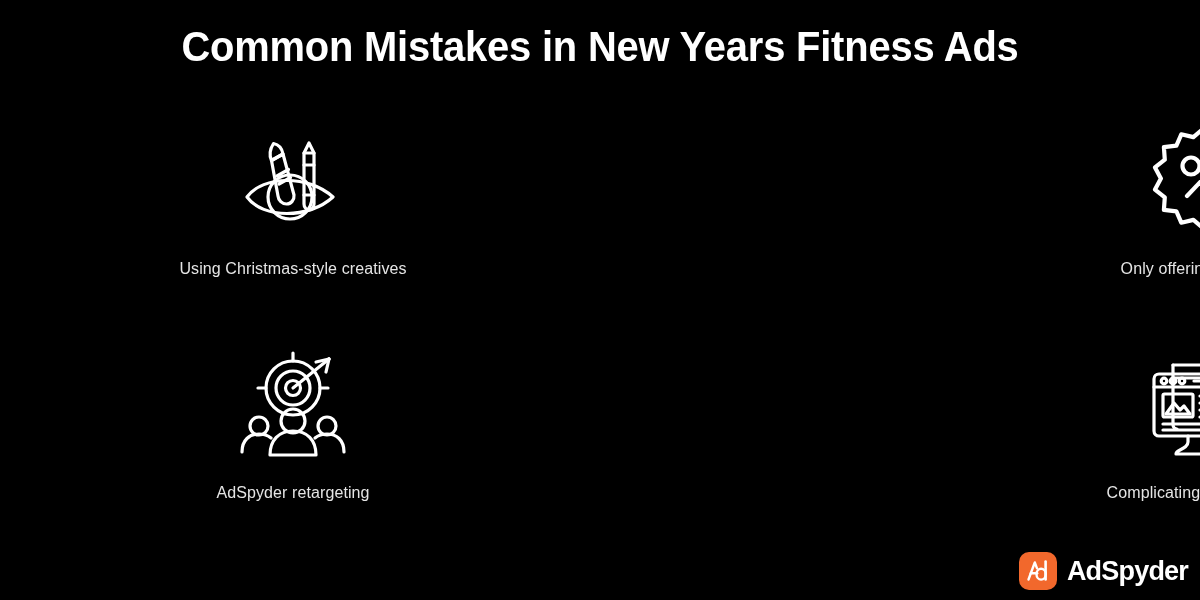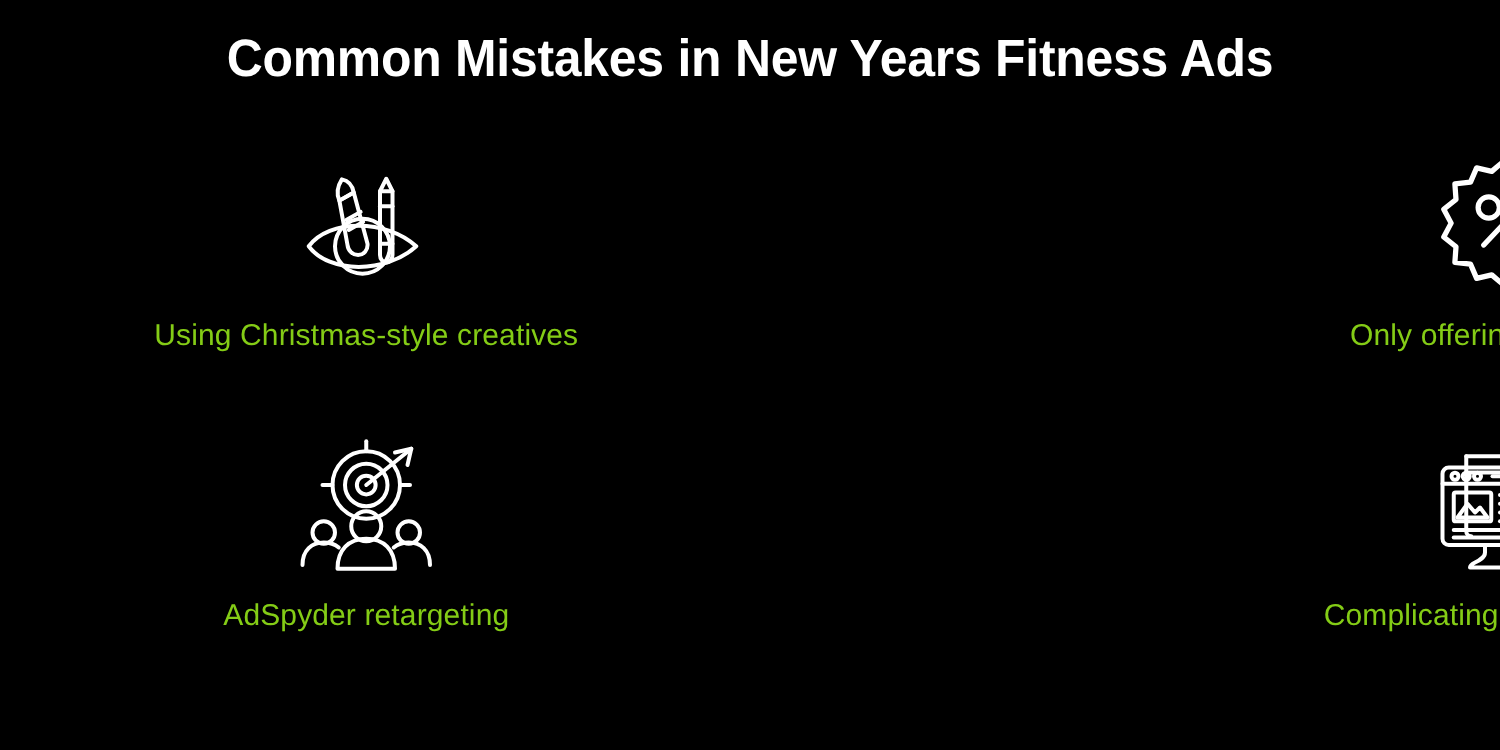--- a/index.html
+++ b/index.html
@@ -64,24 +64,24 @@
     align-items: center;
     justify-content: center;
   }
   .card-icon svg {
     display: block;
     width: 112px;
     height: 112px;
   }
   .card-label {
     margin-top: 18px;
-    color: #84cc16;
+    color: #e5e5e5;
     font-family: "Liberation Sans", sans-serif;
     font-weight: 400;
-    font-size: 24px;
+    font-size: 16px;
     line-height: 30px;
     letter-spacing: 0.1px;
     text-align: center;
     white-space: nowrap;
   }
 
   
   .cell-1 { transform: translate(-7px, 0px); }
   .cell-2 { transform: translate(303px, 0px); }
   .cell-3 { transform: translate(-7px, 14px); }
@@ -227,14 +227,26 @@
 
           <path d="M41 91 L41 97 C41 101, 37 103, 33 105 C30 106.5, 29 107.5, 29 109 L69 109
                    C69 107.5, 68 106.5, 65 105 C61 103, 57 101, 57 97 L57 91"></path>
         </svg>
       </div>
       <div class="card-label">Complicating sign-up flows</div>
     </div>
 
   </div>
 
+  <div class="brand">
+    <div class="brand-mark">
+      <svg viewBox="0 0 38 38" fill="none">
+
+        <path d="M9.5 27.5 L15.8 10.5 L17.9 16.2" stroke="#ffffff" stroke-width="2.4" stroke-linecap="round" stroke-linejoin="round"></path>
+        <path d="M11.8 21.2 L18.2 21.2" stroke="#ffffff" stroke-width="2.4" stroke-linecap="round"></path>
+        <path d="M26.6 9.5 L26.6 27.5" stroke="#ffffff" stroke-width="2.6" stroke-linecap="round"></path>
+        <ellipse cx="22.1" cy="22.2" rx="4.6" ry="5.4" stroke="#ffffff" stroke-width="2.4"></ellipse>
+      </svg>
+    </div>
+    <div class="brand-name">AdSpyder</div>
+  </div>
 
 </div>
 
 </body></html>

